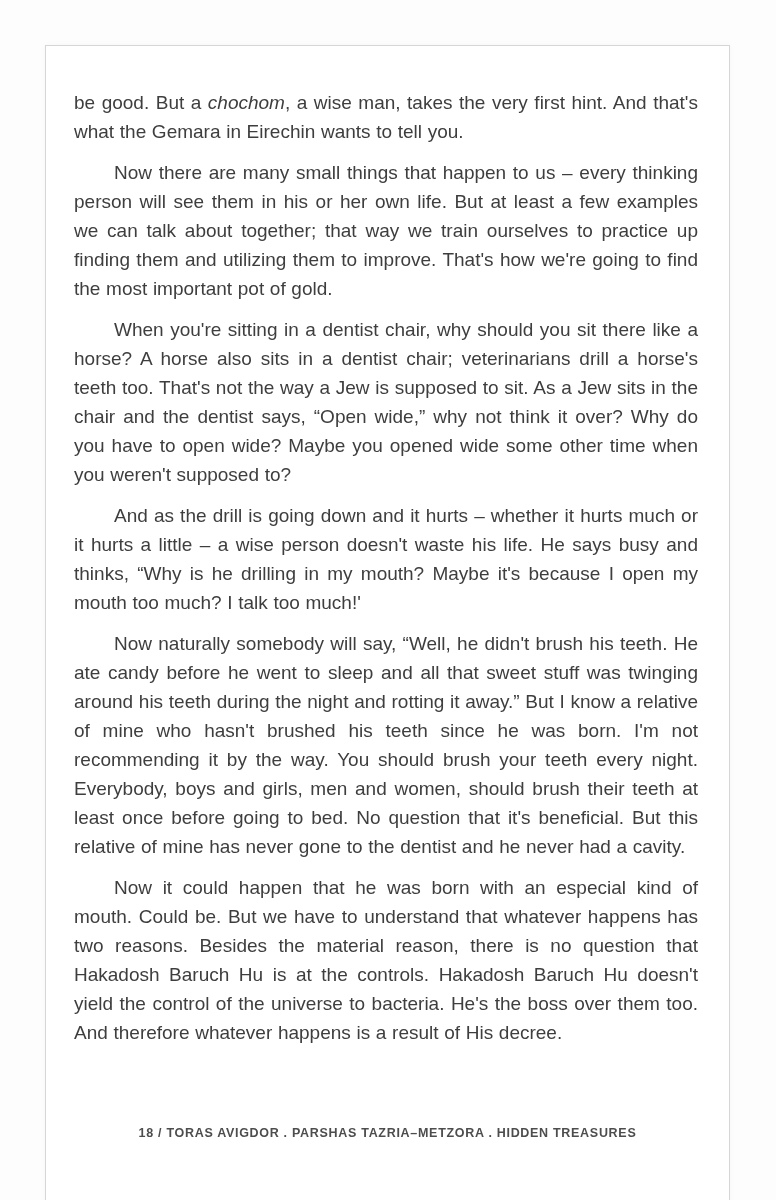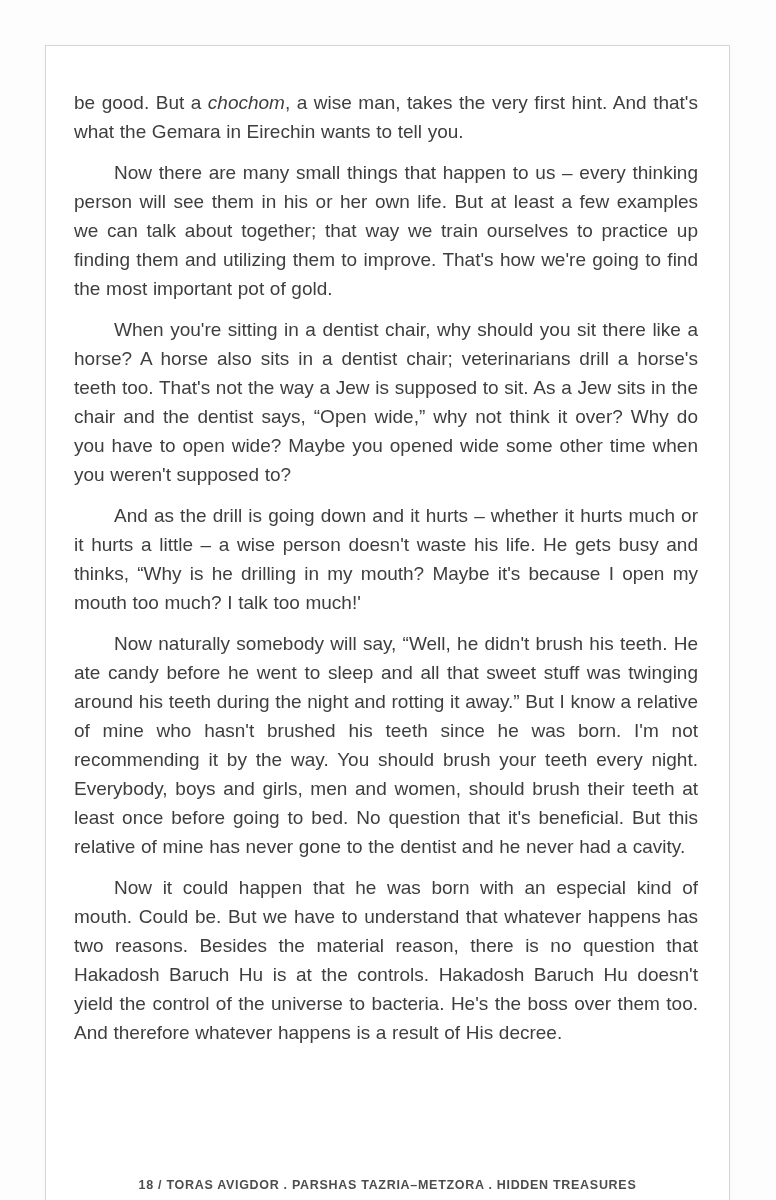--- a/index.html
+++ b/index.html
@@ -52,37 +52,37 @@
     font-size: 17.5px;
     font-weight: bold;
     line-height: 24px;
     color: var(--heading-text);
     text-align: center;
     margin: 16px 0 14px 0;
     letter-spacing: 0.1px;
   }
   .page-footer {
     position: absolute;
-    top: 1132px;
+    top: 1080px;
     left: 0;
     right: 0;
     text-align: center;
     font-family: "Liberation Sans", "DejaVu Sans", sans-serif;
     font-size: 12.5px;
     font-weight: bold;
     letter-spacing: 0.7px;
     color: var(--footer-text);
   }
 </style>
 </head>
 <body>
 
 <div class="page-card">
   <div class="page-body">
       <p class="body-paragraph"><span class="">be good. But a </span><span class="italic">chochom</span><span class="">, a wise man, takes the very first hint. And that's what the Gemara in Eirechin wants to tell you.</span></p>
       <p class="body-paragraph indent"><span class="">Now there are many small things that happen to us – every thinking person will see them in his or her own life. But at least a few examples we can talk about together; that way we train ourselves to practice up finding them and utilizing them to improve. That's how we're going to find the most important pot of gold.</span></p>
       <p class="body-paragraph indent"><span class="">When you're sitting in a dentist chair, why should you sit there like a horse? A horse also sits in a dentist chair; veterinarians drill a horse's teeth too. That's not the way a Jew is supposed to sit. As a Jew sits in the chair and the dentist says, “Open wide,” why not think it over? Why do you have to open wide? Maybe you opened wide some other time when you weren't supposed to?</span></p>
-      <p class="body-paragraph indent"><span class="">And as the drill is going down and it hurts – whether it hurts much or it hurts a little – a wise person doesn't waste his life. He gets busy and thinks, “Why is he drilling in my mouth? Maybe it's because I open my mouth too much? I talk too much!'</span></p>
+      <p class="body-paragraph indent"><span class="">And as the drill is going down and it hurts – whether it hurts much or it hurts a little – a wise person doesn't waste his life. He says busy and thinks, “Why is he drilling in my mouth? Maybe it's because I open my mouth too much? I talk too much!'</span></p>
       <p class="body-paragraph indent"><span class="">Now naturally somebody will say, “Well, he didn't brush his teeth. He ate candy before he went to sleep and all that sweet stuff was twinging around his teeth during the night and rotting it away.” But I know a relative of mine who hasn't brushed his teeth since he was born. I'm not recommending it by the way. You should brush your teeth every night. Everybody, boys and girls, men and women, should brush their teeth at least once before going to bed. No question that it's beneficial. But this relative of mine has never gone to the dentist and he never had a cavity.</span></p>
       <p class="body-paragraph indent"><span class="">Now it could happen that he was born with an especial kind of mouth. Could be. But we have to understand that whatever happens has two reasons. Besides the material reason, there is no question that Hakadosh Baruch Hu is at the controls. Hakadosh Baruch Hu doesn't yield the control of the universe to bacteria. He's the boss over them too. And therefore whatever happens is a result of His decree.</span></p>
     </div>
   <div class="page-footer">18 / TORAS AVIGDOR . PARSHAS TAZRIA–METZORA . HIDDEN TREASURES</div>
 </div>
 
 </body></html>

